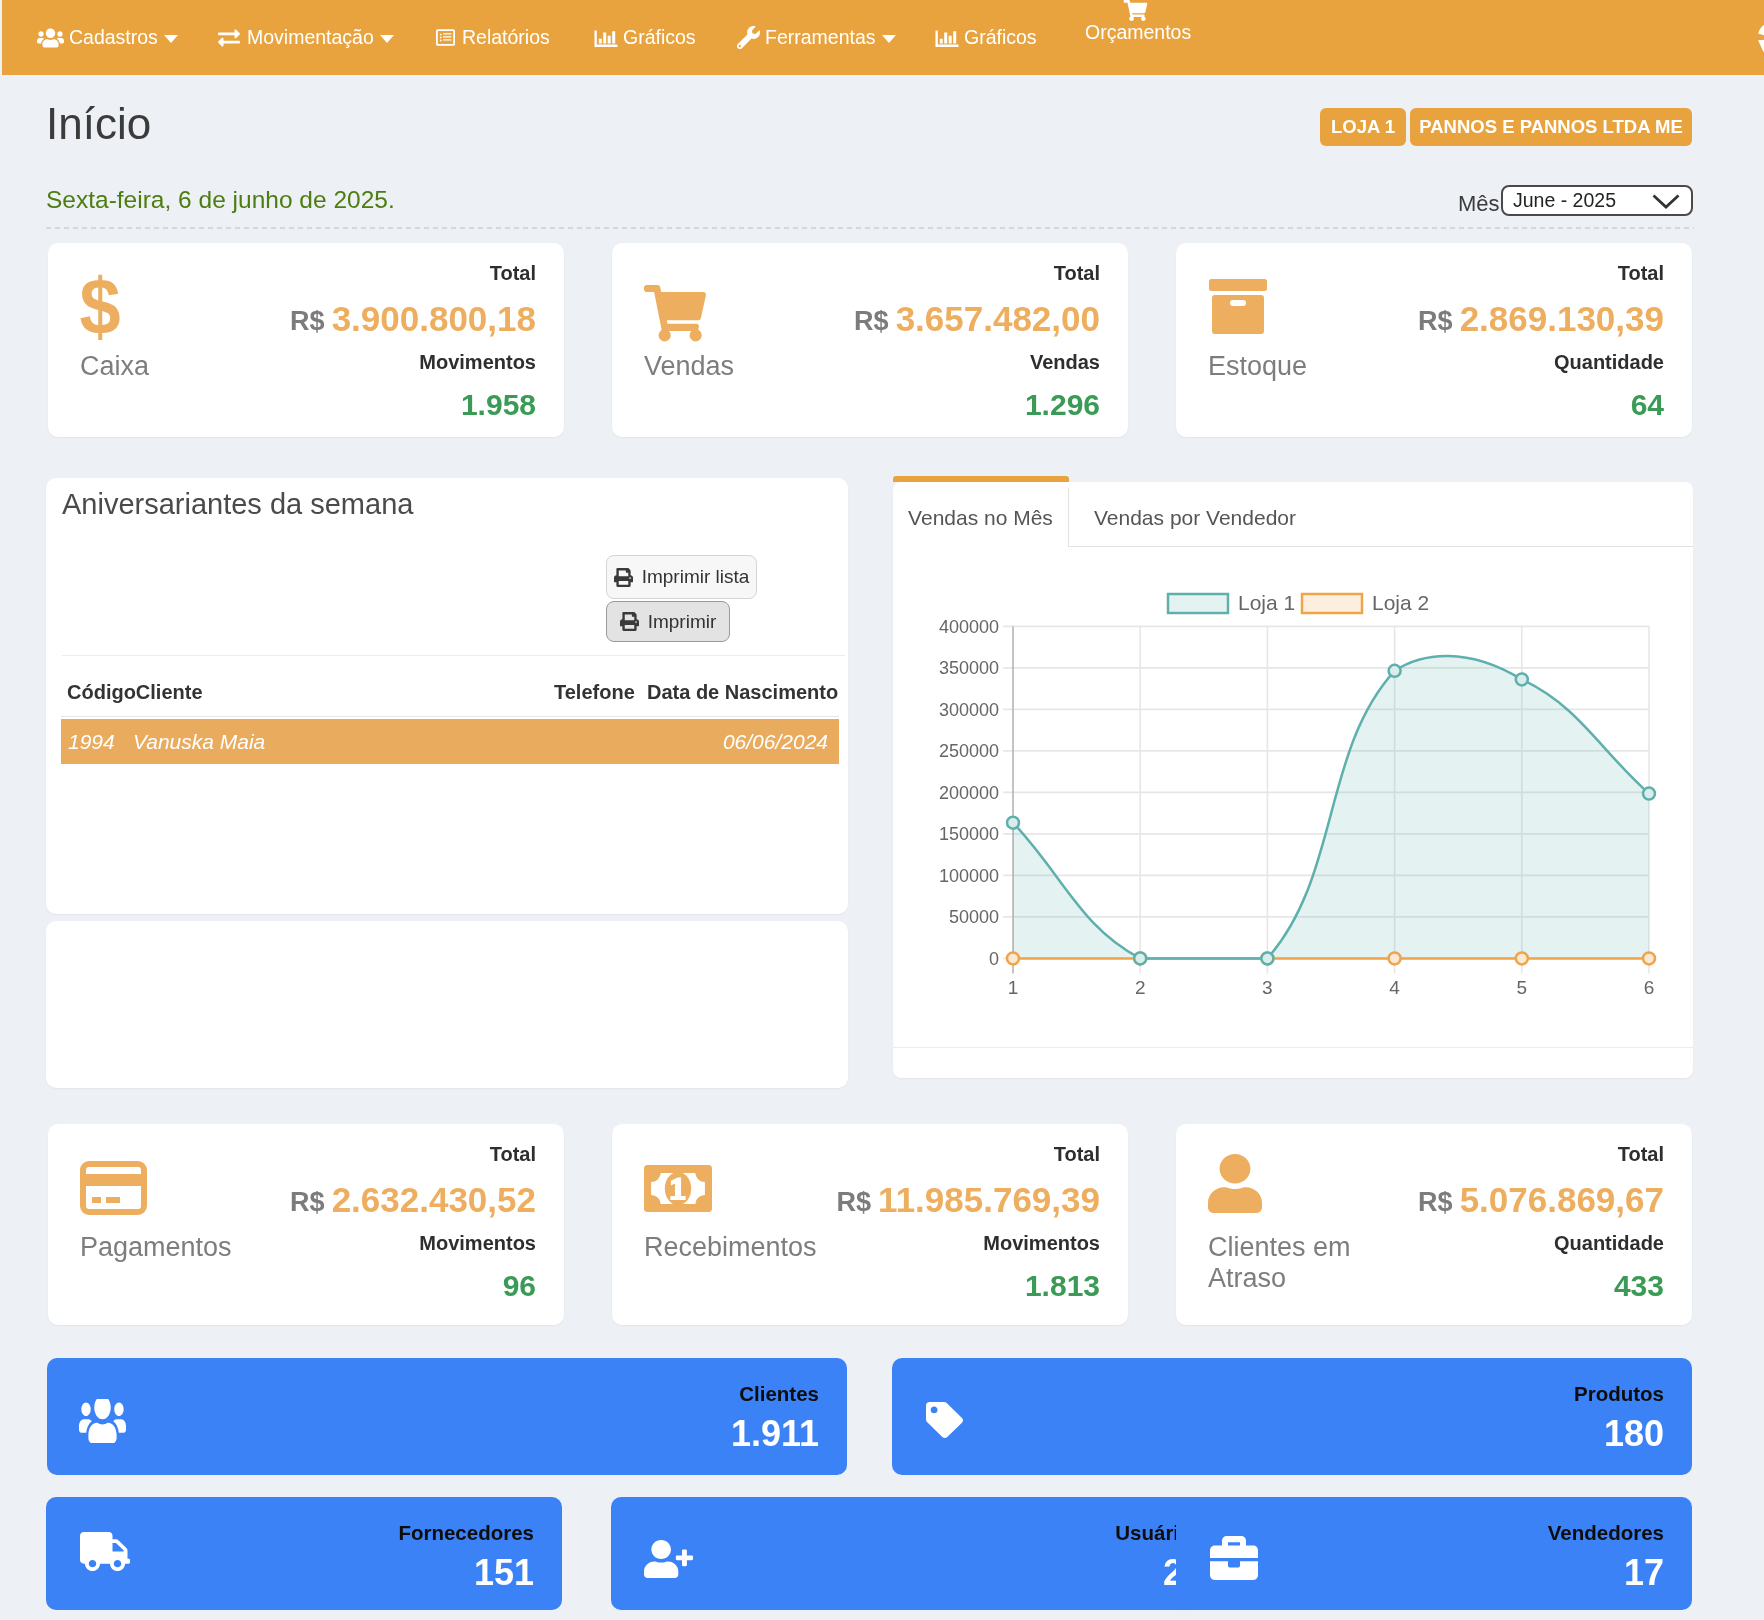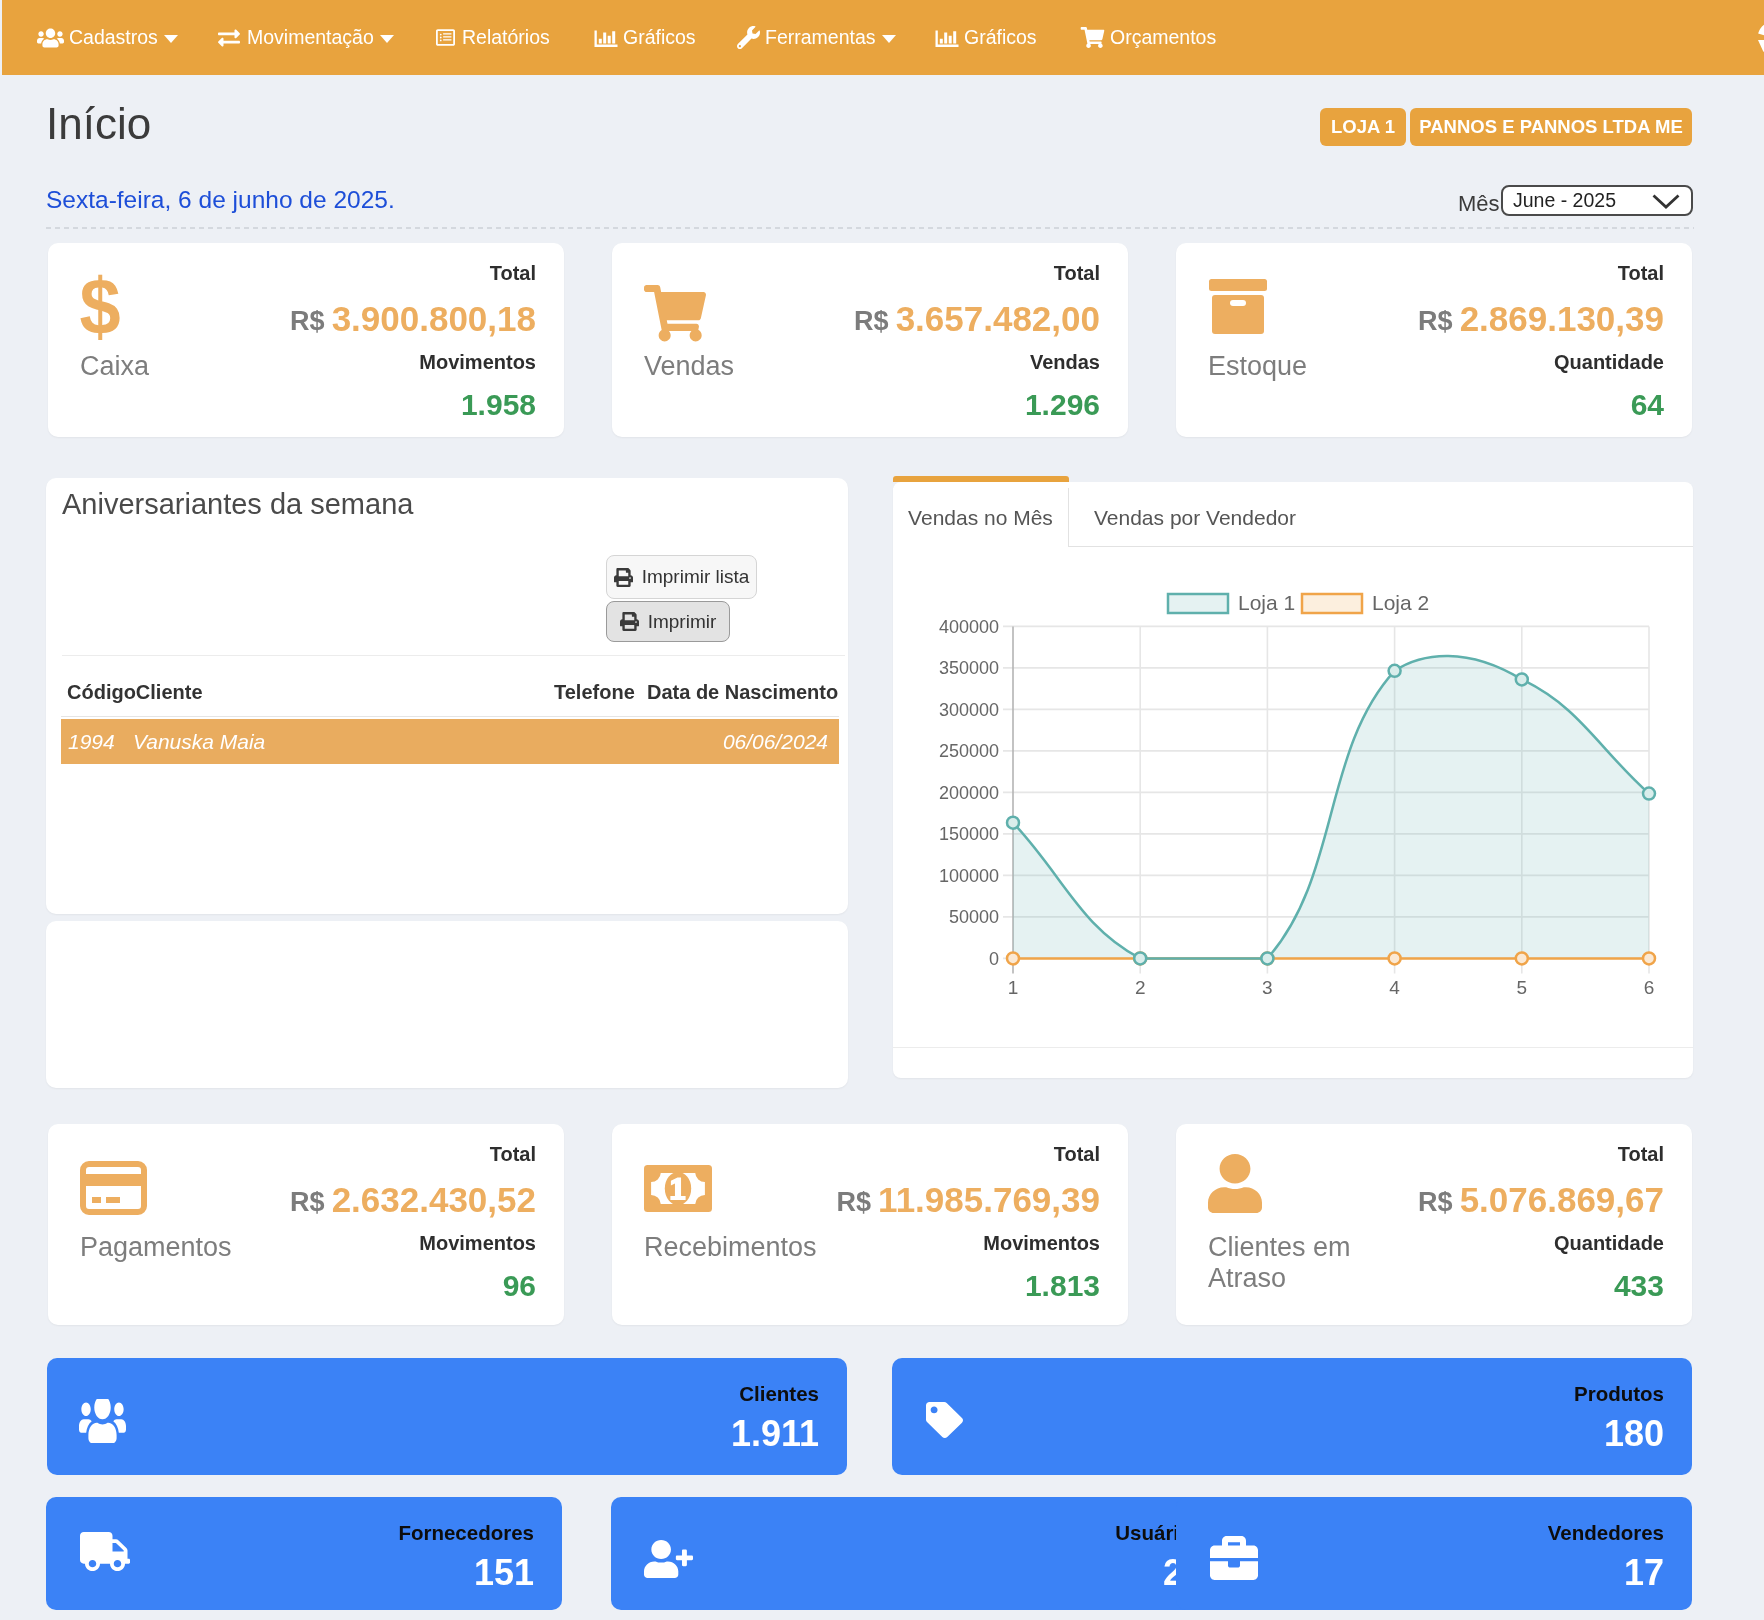--- a/index.html
+++ b/index.html
@@ -20,21 +20,21 @@
   }
   .nav-item { position:absolute; top:0; height:75px; display:flex; align-items:center;
     color:#fff; font-size:19.5px; font-weight:400; white-space:nowrap; }
   .nav-item svg { display:block; }
   .caret { width:0; height:0; border-left:7px solid transparent; border-right:7px solid transparent;
     border-top:8px solid #fff; display:inline-block; margin-left:6px; margin-top:3px;}
   
   .h1 { position:absolute; left:46px; top:99px; font-size:44px; font-weight:500; color:#3b3b3b; letter-spacing:0px; }
   .btn-orange { position:absolute; background:#e8a33e; color:#fff; font-weight:700; font-size:18.5px;
     border-radius:6px; display:flex; align-items:center; justify-content:center; white-space:nowrap; }
-  .date { position:absolute; left:46px; top:186px; font-size:24.5px; color:#1d4ed8; }
+  .date { position:absolute; left:46px; top:186px; font-size:24.5px; color:#4d7c0f; }
   .mes-label { position:absolute; left:1458px; top:191px; font-size:22px; color:#3b3b3b; }
   .select {
     position:absolute; left:1501px; top:185px; width:192px; height:31px;
     background:#fff; border:2px solid #4a4a4a; border-radius:8px;
     font-size:19.5px; color:#222; display:flex; align-items:center; padding-left:10px;
   }
   .select .chev { position:absolute; right:10px; top:6px; }
   .dashed-hr { position:absolute; left:46px; top:227px; width:1648px; height:2px; background:repeating-linear-gradient(90deg,#d4d8de 0 5px,rgba(0,0,0,0) 5px 9px); }
   
   .card { position:absolute; width:516px; background:#fff; border-radius:10px;
@@ -109,21 +109,21 @@
       </svg>
     <span style="margin-left:5px;">Ferramentas</span>
       <span class="caret"></span>
   </div>
   <div class="nav-item" style="left:932px;">
     <svg width="25" height="20" viewBox="0 0 25 20" fill="#fff">
         <path d="M1.5 2.5 H3.8 V16.6 H24.5 V19 H1.5 Z M5.8 10.8 H8.8 V15.5 H5.8 Z M10.2 4.6 H13.2 V15.5 H10.2 Z M14.7 7.8 H17.7 V15.5 H14.7 Z M19.2 3.2 H22.2 V15.5 H19.2 Z"></path>
       </svg>
     <span style="margin-left:5px;">Gráficos</span>
   </div>
-  <div class="nav-item" style="left:1078px;">
+  <div class="nav-item" style="left:1078px;flex-direction:column;">
     <svg width="25" height="21" viewBox="0 0 576 512" fill="#fff">
         <path d="M528.12 301.319l47.273-208C578.806 78.301 567.391 64 552.005 64H159.208l-9.166-44.81C147.758 8.021 137.93 0 126.529 0H24C10.745 0 0 10.745 0 24v16c0 13.255 10.745 24 24 24h69.883l70.248 343.435C147.325 417.1 136 435.222 136 456c0 30.928 25.072 56 56 56s56-25.072 56-56c0-15.674-6.447-29.835-16.824-40h209.647C430.447 426.165 424 440.326 424 456c0 30.928 25.072 56 56 56s56-25.072 56-56c0-22.172-12.888-41.332-31.579-50.405l5.517-24.276c3.413-15.018-8.002-29.319-23.403-29.319H218.117l-6.545-32h293.145c11.206 0 20.92-7.754 23.403-18.681z"></path>
       </svg>
     <span style="margin-left:5px;">Orçamentos</span>
   </div>
   <div class="nav-item" style="left:1753px;">
     <svg width="38" height="38" viewBox="0 0 38 38" fill="none">
       <path d="M6.5 15.5 A 13.5 13.5 0 0 1 32.5 15.5" stroke="#fff" stroke-width="7"></path>
       <path d="M32 23 A 13.5 13.5 0 0 1 11 29.5" stroke="#fff" stroke-width="7"></path>
       <path d="M3 21 L16 21 L8.5 33 Z" fill="#fff"></path>

